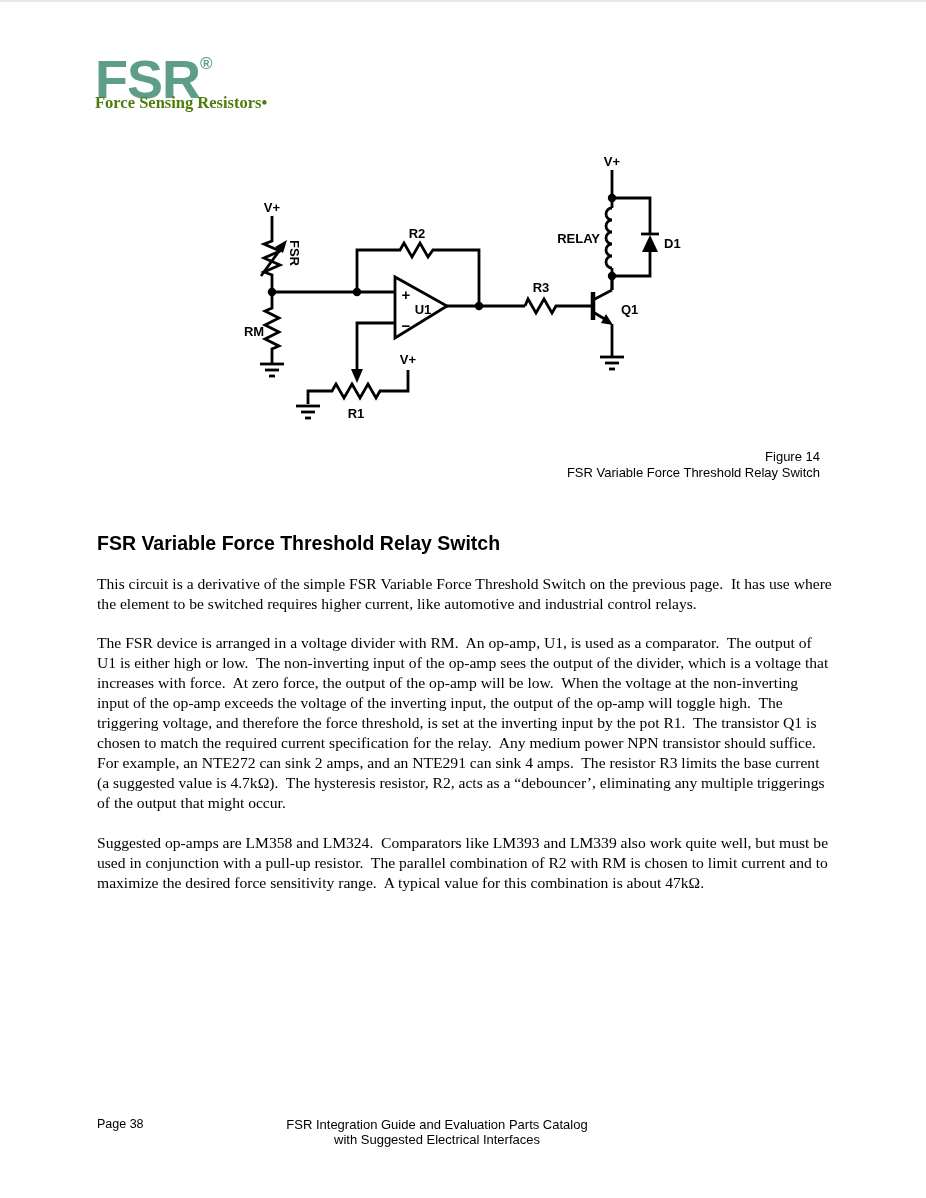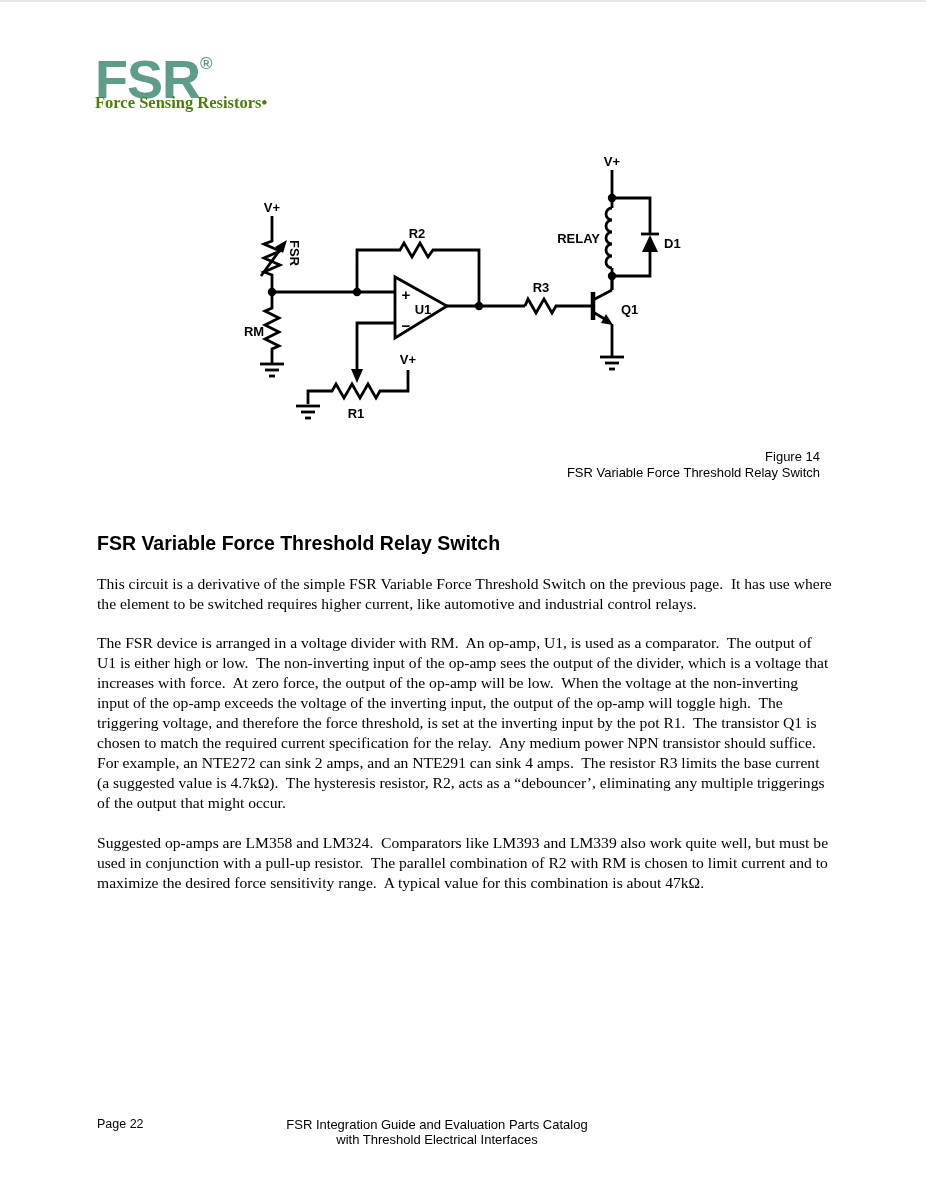--- a/index.html
+++ b/index.html
@@ -143,19 +143,19 @@
   </div>
 
   <h1 class="heading" style="margin:0;">FSR Variable Force Threshold Relay Switch</h1>
 
   <div class="body-text">
     <p>This circuit is a derivative of the simple FSR Variable Force Threshold Switch on the previous page.  It has use where the element to be switched requires higher current, like automotive and industrial control relays.</p>
     <p>The FSR device is arranged in a voltage divider with RM.  An op-amp, U1, is used as a comparator.  The output of U1 is either high or low.  The non-inverting input of the op-amp sees the output of the divider, which is a voltage that increases with force.  At zero force, the output of the op-amp will be low.  When the voltage at the non-inverting input of the op-amp exceeds the voltage of the inverting input, the output of the op-amp will toggle high.  The triggering voltage, and therefore the force threshold, is set at the inverting input by the pot R1.  The transistor Q1 is chosen to match the required current specification for the relay.  Any medium power NPN transistor should suffice.  For example, an NTE272 can sink 2 amps, and an NTE291 can sink 4 amps.  The resistor R3 limits the base current (a suggested value is 4.7kΩ).  The hysteresis resistor, R2, acts as a “debouncer’, eliminating any multiple triggerings of the output that might occur.</p>
     <p>Suggested op-amps are LM358 and LM324.  Comparators like LM393 and LM339 also work quite well, but must be used in conjunction with a pull-up resistor.  The parallel combination of R2 with RM is chosen to limit current and to maximize the desired force sensitivity range.  A typical value for this combination is about 47kΩ.</p>
   </div>
 
-  <div class="footer-page">Page 22</div>
+  <div class="footer-page">Page 38</div>
   <div class="footer-center">
     <div>FSR Integration Guide and Evaluation Parts Catalog</div>
-    <div>with Threshold Electrical Interfaces</div>
+    <div>with Suggested Electrical Interfaces</div>
   </div>
 
 </div>
 
 </body></html>

